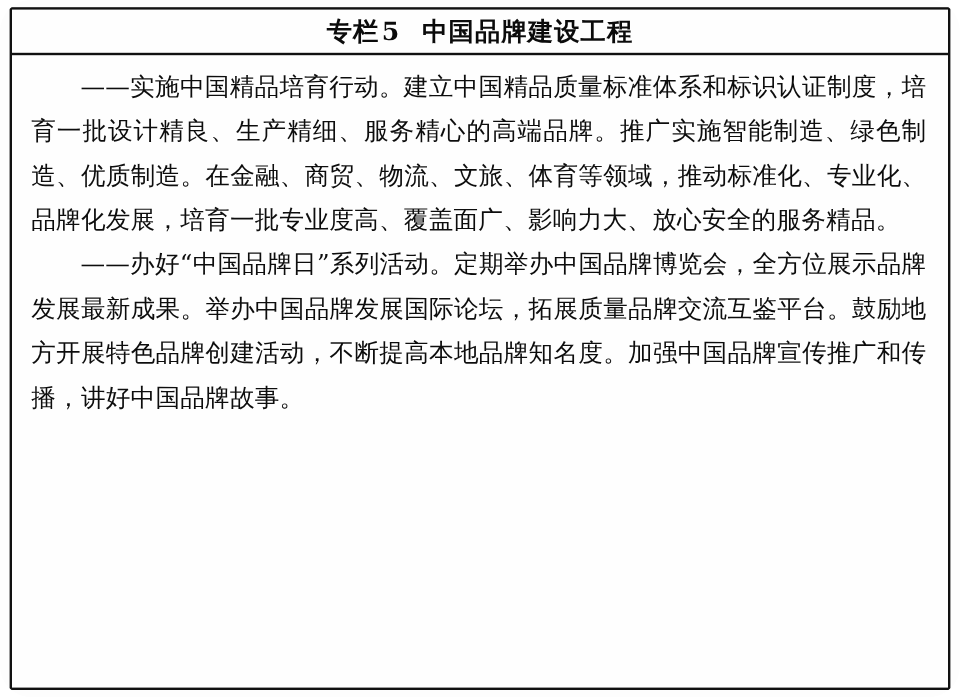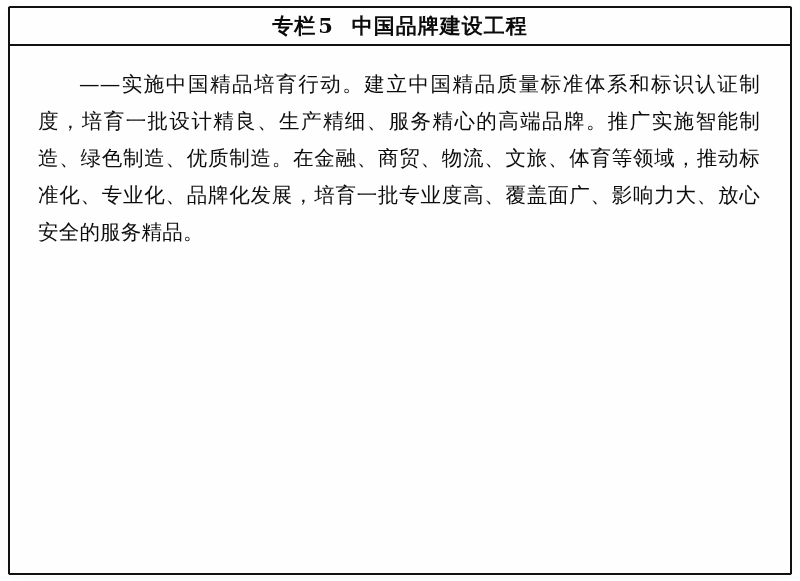--- a/index.html
+++ b/index.html
@@ -47,21 +47,21 @@
     white-space: nowrap;
   }
   .title .num {
     margin-left: 2px;
     margin-right: 18px;
   }
   .body-area {
     padding: 8px 18px 4px 16px;
   }
   p.para {
-    margin: 12px;
+    margin: 0;
     font-family: "DejaVu Serif", serif;
     font-size: 20.5px;
     line-height: 37px;
     color: #0d0d0d;
     text-align: justify;
     text-justify: inter-ideograph;
     text-indent: 2em;
     letter-spacing: 0.2px;
     word-break: break-all;
   }
@@ -76,16 +76,17 @@
   <div class="box">
 
     <div class="title-bar">
       <div class="title">
         <span>专栏</span><span class="num">5</span><span>中国品牌建设工程</span>
       </div>
     </div>
 
     <div class="body-area">
       <p class="para">——实施中国精品培育行动。建立中国精品质量标准体系和标识认证制度，培育一批设计精良、生产精细、服务精心的高端品牌。推广实施智能制造、绿色制造、优质制造。在金融、商贸、物流、文旅、体育等领域，推动标准化、专业化、品牌化发展，培育一批专业度高、覆盖面广、影响力大、放心安全的服务精品。</p>
+      <p class="para">——办好“中国品牌日”系列活动。定期举办中国品牌博览会，全方位展示品牌发展最新成果。举办中国品牌发展国际论坛，拓展质量品牌交流互鉴平台。鼓励地方开展特色品牌创建活动，不断提高本地品牌知名度。加强中国品牌宣传推广和传播，讲好中国品牌故事。</p>
     </div>
 
   </div>
 </div>
 
 </body></html>

